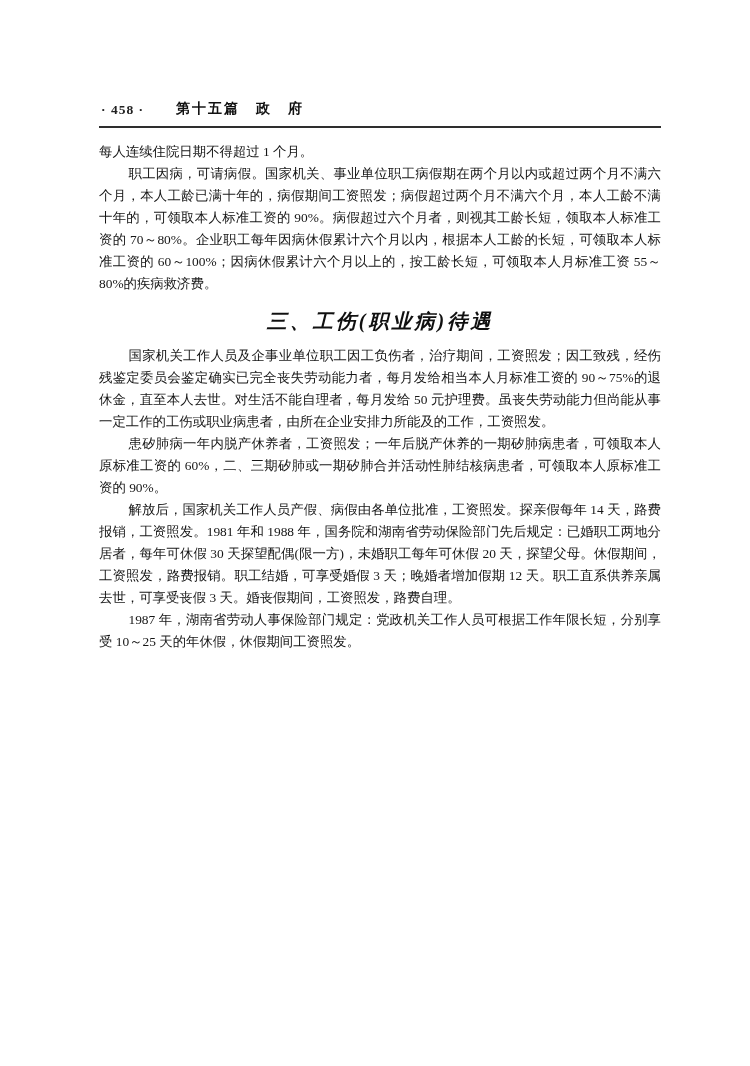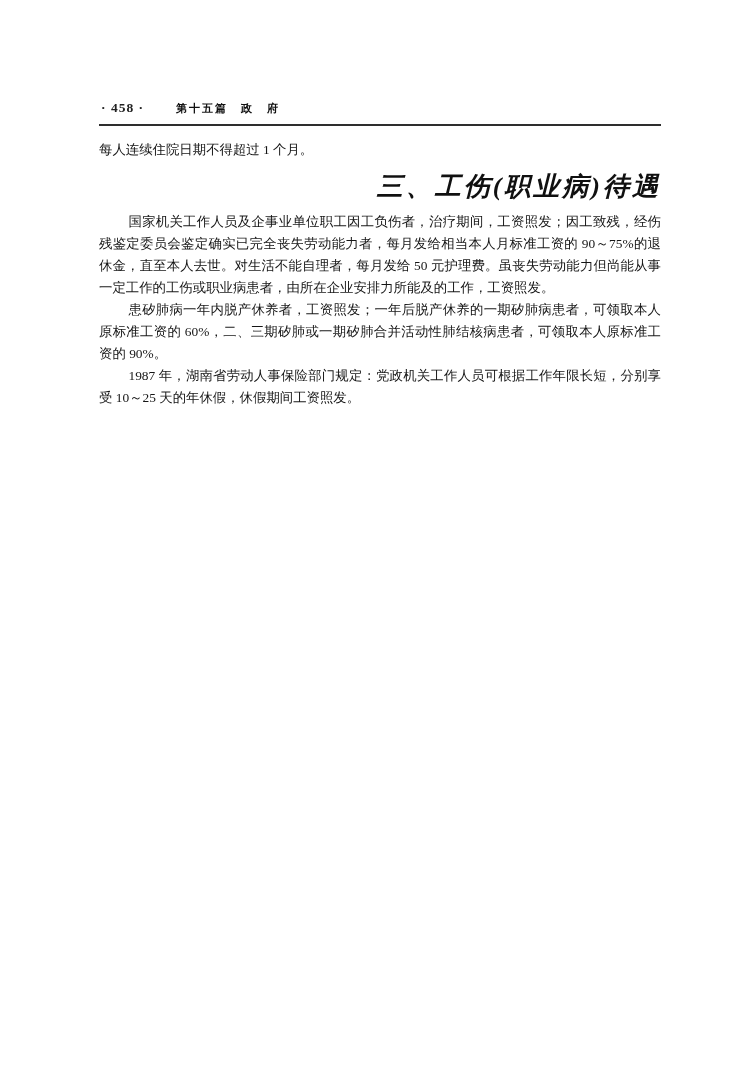--- a/index.html
+++ b/index.html
@@ -26,21 +26,21 @@
     padding: 0 0 8px 2px;
     border-bottom: 2px solid #2e2e2e;
   }
   .folio {
     font-size: 13.5px;
     letter-spacing: 1px;
     font-weight: 600;
     color: #222;
   }
   .head-title {
-    font-size: 11px;
+    font-size: 14px;
     font-weight: bold;
     font-family: "Liberation Sans", "DejaVu Sans", sans-serif;
     letter-spacing: 2px;
     color: #111;
   }
   .body-text {
     margin-top: 13px;
     font-size: 13.4px;
     line-height: 22px;
     text-align: justify;
@@ -49,44 +49,46 @@
   }
   .body-text p {
     margin: 0;
     text-indent: 2.2em;
   }
   .body-text p.continued {
     text-indent: 0;
   }
   .sec-heading {
     margin: 15px 0 13px;
-    text-align: right;
-    font-size: 26px;
+    text-align: center;
+    font-size: 20px;
     font-weight: bold;
     font-style: italic;
     letter-spacing: 3px;
     color: #101010;
   }
 </style>
 </head>
 <body>
 
 <div class="page">
   <div class="content">
 
     <div class="running-head">
       <span class="folio">· 458 ·</span>
       <span class="head-title">第十五篇　政　府</span>
     </div>
 
     <div class="body-text">
       <p class="continued">每人连续住院日期不得超过 1 个月。</p>
+      <p>职工因病，可请病假。国家机关、事业单位职工病假期在两个月以内或超过两个月不满六个月，本人工龄已满十年的，病假期间工资照发；病假超过两个月不满六个月，本人工龄不满十年的，可领取本人标准工资的 90%。病假超过六个月者，则视其工龄长短，领取本人标准工资的 70～80%。企业职工每年因病休假累计六个月以内，根据本人工龄的长短，可领取本人标准工资的 60～100%；因病休假累计六个月以上的，按工龄长短，可领取本人月标准工资 55～80%的疾病救济费。</p>
 
       <h2 class="sec-heading">三、工伤(职业病)待遇</h2>
       <p>国家机关工作人员及企事业单位职工因工负伤者，治疗期间，工资照发；因工致残，经伤残鉴定委员会鉴定确实已完全丧失劳动能力者，每月发给相当本人月标准工资的 90～75%的退休金，直至本人去世。对生活不能自理者，每月发给 50 元护理费。虽丧失劳动能力但尚能从事一定工作的工伤或职业病患者，由所在企业安排力所能及的工作，工资照发。</p>
       <p>患矽肺病一年内脱产休养者，工资照发；一年后脱产休养的一期矽肺病患者，可领取本人原标准工资的 60%，二、三期矽肺或一期矽肺合并活动性肺结核病患者，可领取本人原标准工资的 90%。</p>
 
+      <p>解放后，国家机关工作人员产假、病假由各单位批准，工资照发。探亲假每年 14 天，路费报销，工资照发。1981 年和 1988 年，国务院和湖南省劳动保险部门先后规定：已婚职工两地分居者，每年可休假 30 天探望配偶(限一方)，未婚职工每年可休假 20 天，探望父母。休假期间，工资照发，路费报销。职工结婚，可享受婚假 3 天；晚婚者增加假期 12 天。职工直系供养亲属去世，可享受丧假 3 天。婚丧假期间，工资照发，路费自理。</p>
       <p>1987 年，湖南省劳动人事保险部门规定：党政机关工作人员可根据工作年限长短，分别享受 10～25 天的年休假，休假期间工资照发。</p>
 
     </div>
 
   </div>
 </div>
 
 </body></html>

